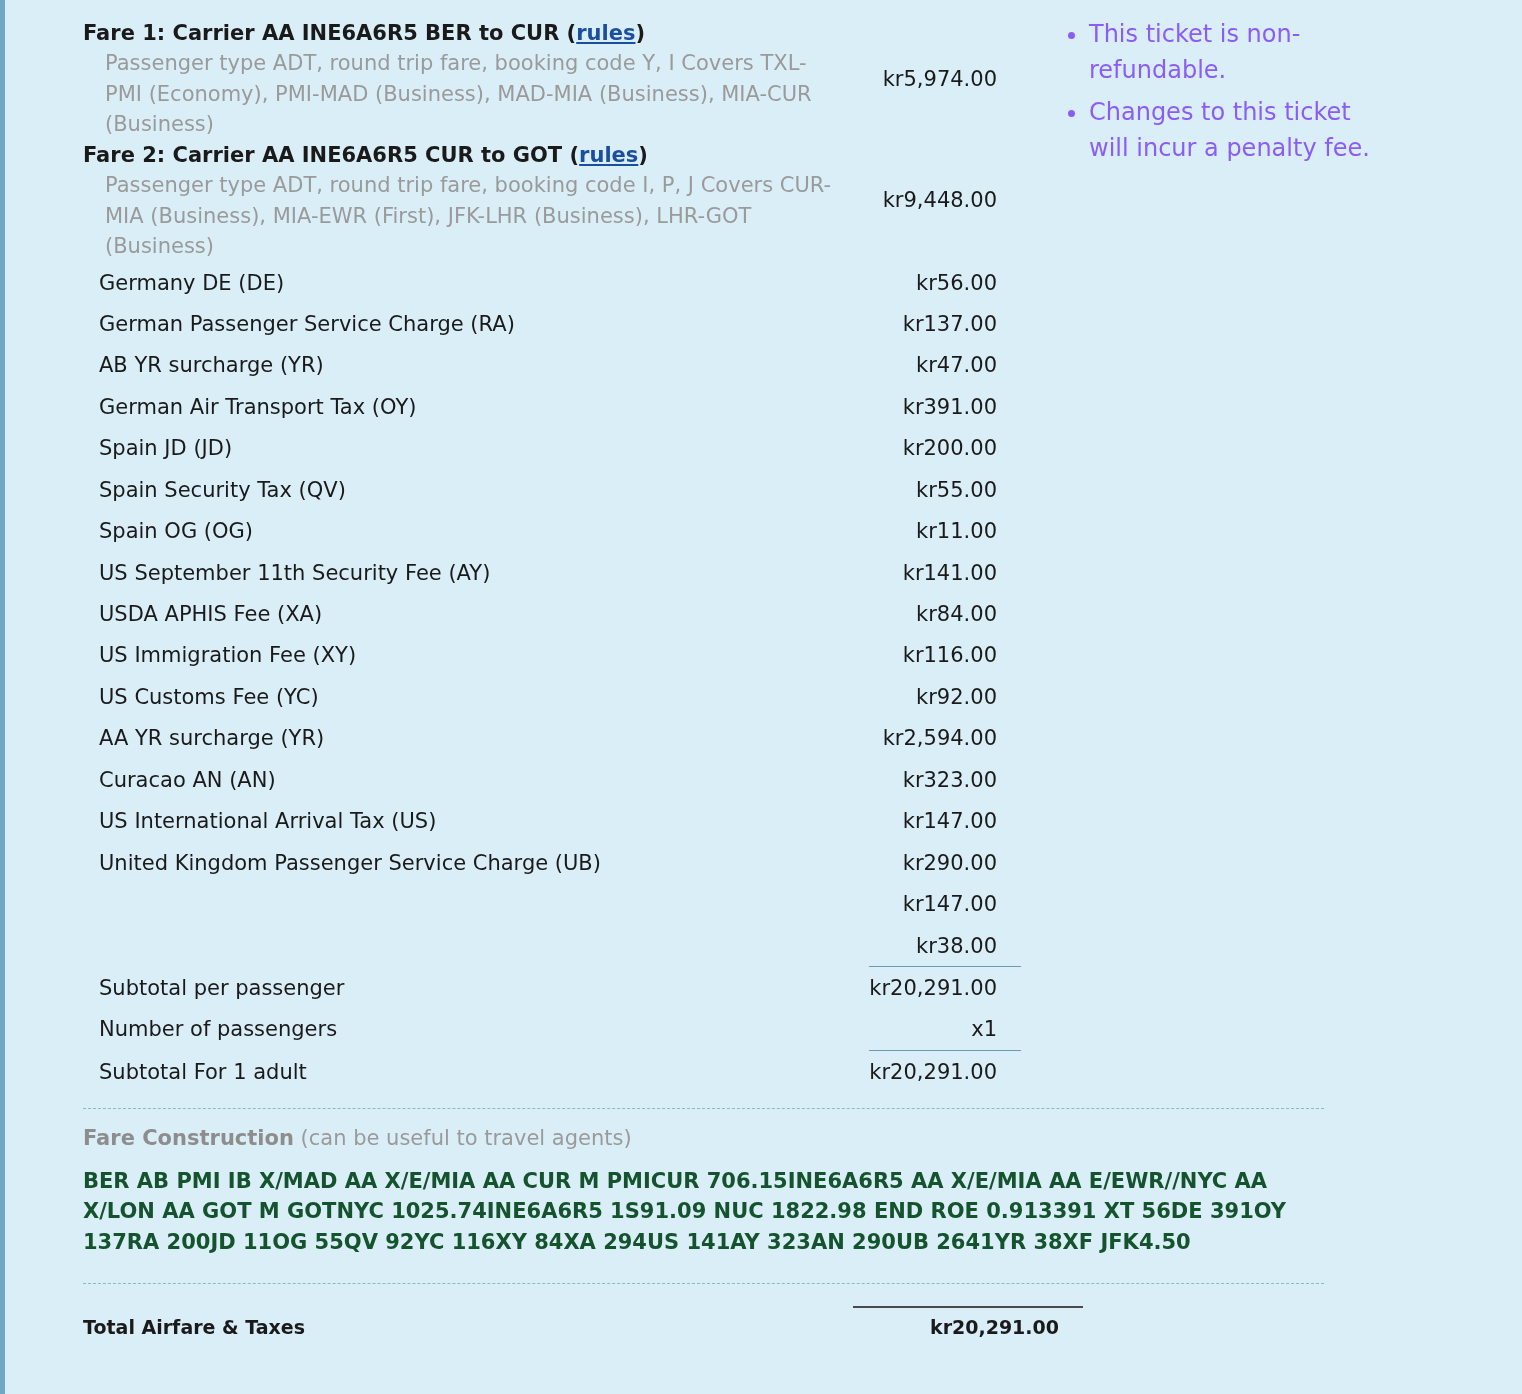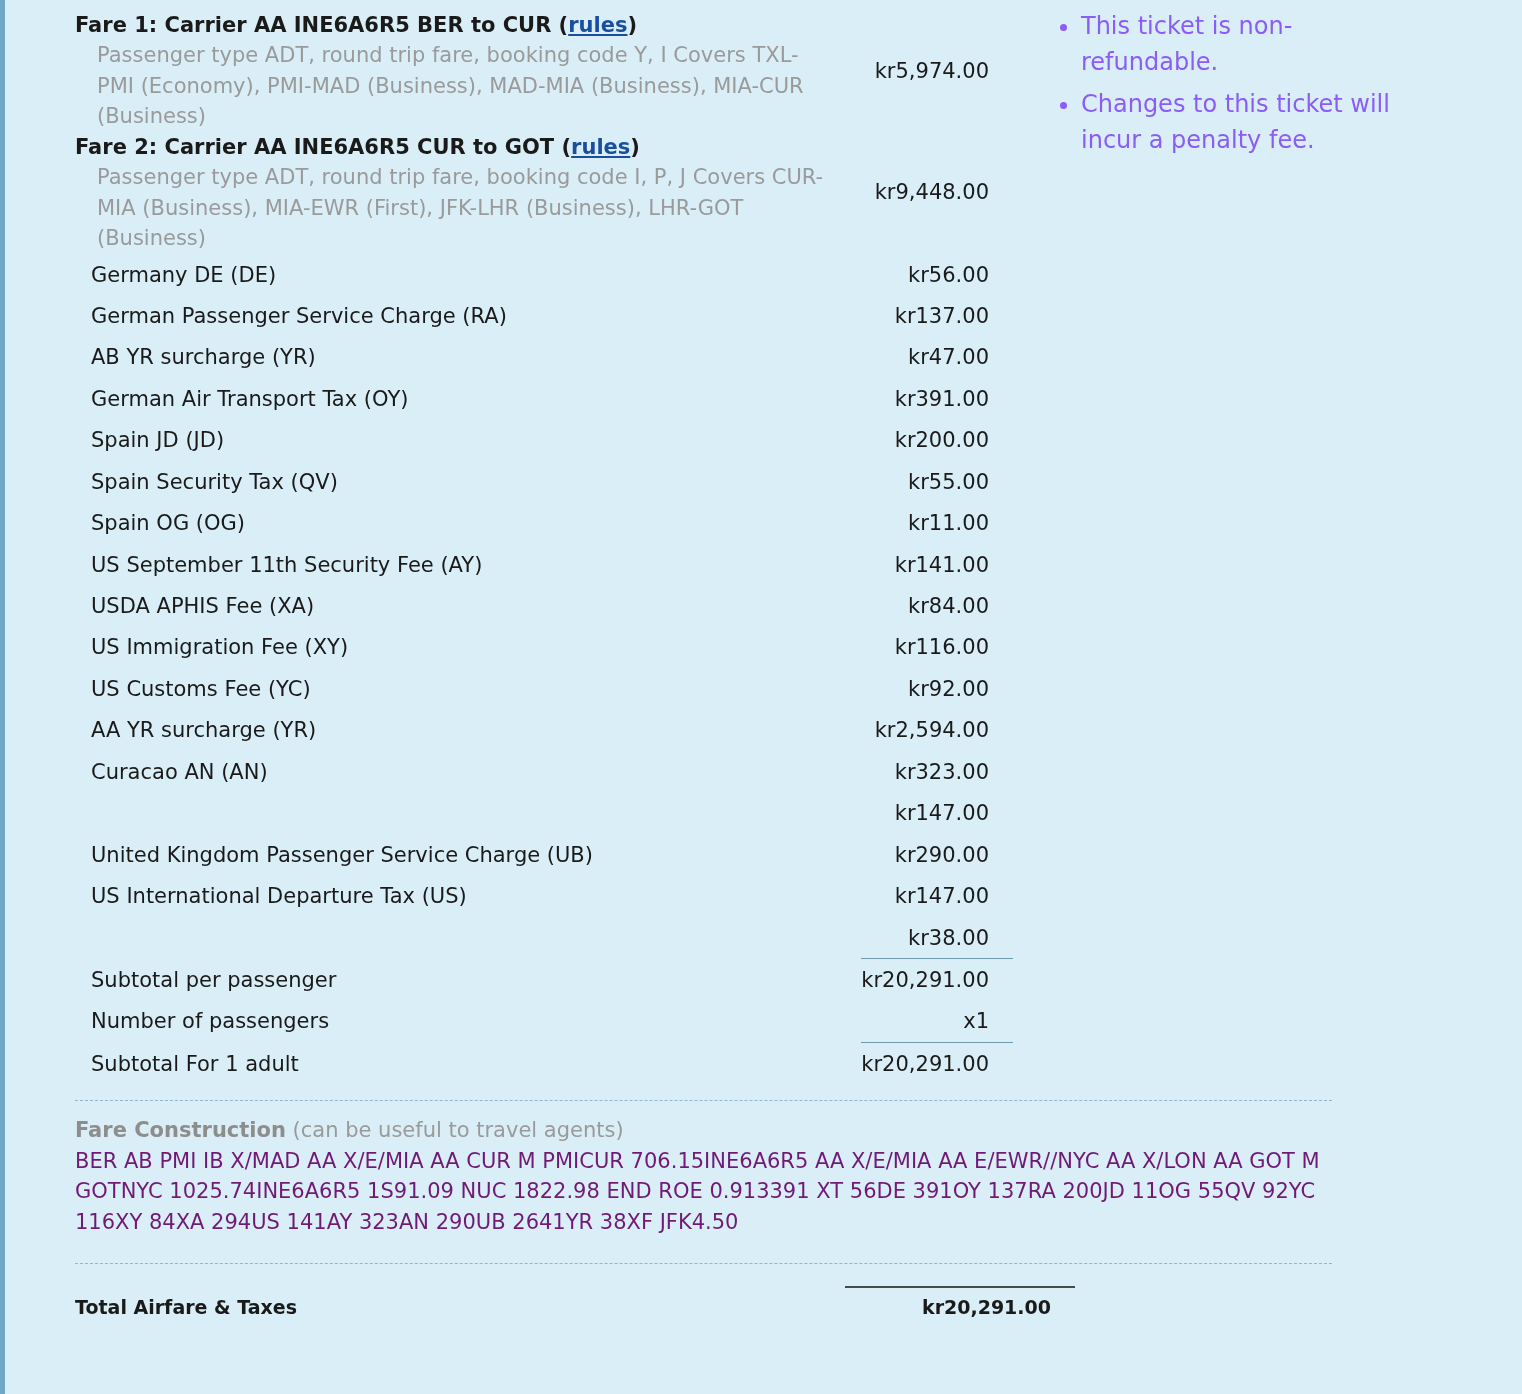--- a/index.html
+++ b/index.html
@@ -15,21 +15,21 @@
     font-size: 21px;
     line-height: 1.45;
   }
   .page {
     position: relative;
     width: 1398px;
     min-height: 1394px;
     box-sizing: border-box;
     border-left: 5px solid #6fa8c4;
     background: #daeef7;
-    padding: 8px;
+    padding: 16px;
   }
   .body-grid {
     display: flex;
     align-items: flex-start;
   }
   .left-col {
     width: 1000px;
     flex: 0 0 1000px;
     padding-left: 62px;
     box-sizing: border-box;
@@ -118,24 +118,25 @@
   .fc-head {
     font-weight: bold;
     color: #8d8d8d;
   }
   .fc-head .sub {
     font-weight: normal;
     color: #9a9a9a;
     text-align: right;
   }
   .fc-text {
-    margin-top: 0;
+    margin-top: 12px;
     line-height: 1.45;
     max-width: 1420px;
-    color: #701a75;
+    color: #14532d;
+    font-weight: bold;
   }
   .divider2 {
     border-top: 1px dashed #8fb7c8;
     margin: 26px 58px 0 62px;
   }
   
   .total-row {
     display: flex;
     align-items: baseline;
     padding: 22px 0 18px 62px;
@@ -232,28 +233,28 @@
         </div>
       <div class="tax-row">
           <div class="tax-name">AA YR surcharge (YR)</div>
           <div class="tax-amt">kr2,594.00</div>
         </div>
       <div class="tax-row">
           <div class="tax-name">Curacao AN (AN)</div>
           <div class="tax-amt">kr323.00</div>
         </div>
       <div class="tax-row">
+          <div class="tax-name">US International Arrival Tax (US)</div>
           <div class="tax-amt">kr147.00</div>
         </div>
       <div class="tax-row">
           <div class="tax-name">United Kingdom Passenger Service Charge (UB)</div>
           <div class="tax-amt">kr290.00</div>
         </div>
       <div class="tax-row">
-          <div class="tax-name">US International Departure Tax (US)</div>
           <div class="tax-amt">kr147.00</div>
         </div>
       <div class="tax-row">
           <div class="tax-amt">kr38.00</div>
         </div>
 
       <div class="tax-row">
         <div class="tax-name">Subtotal per passenger</div>
         <div class="tax-amt ruled">kr20,291.00</div>
       </div>

